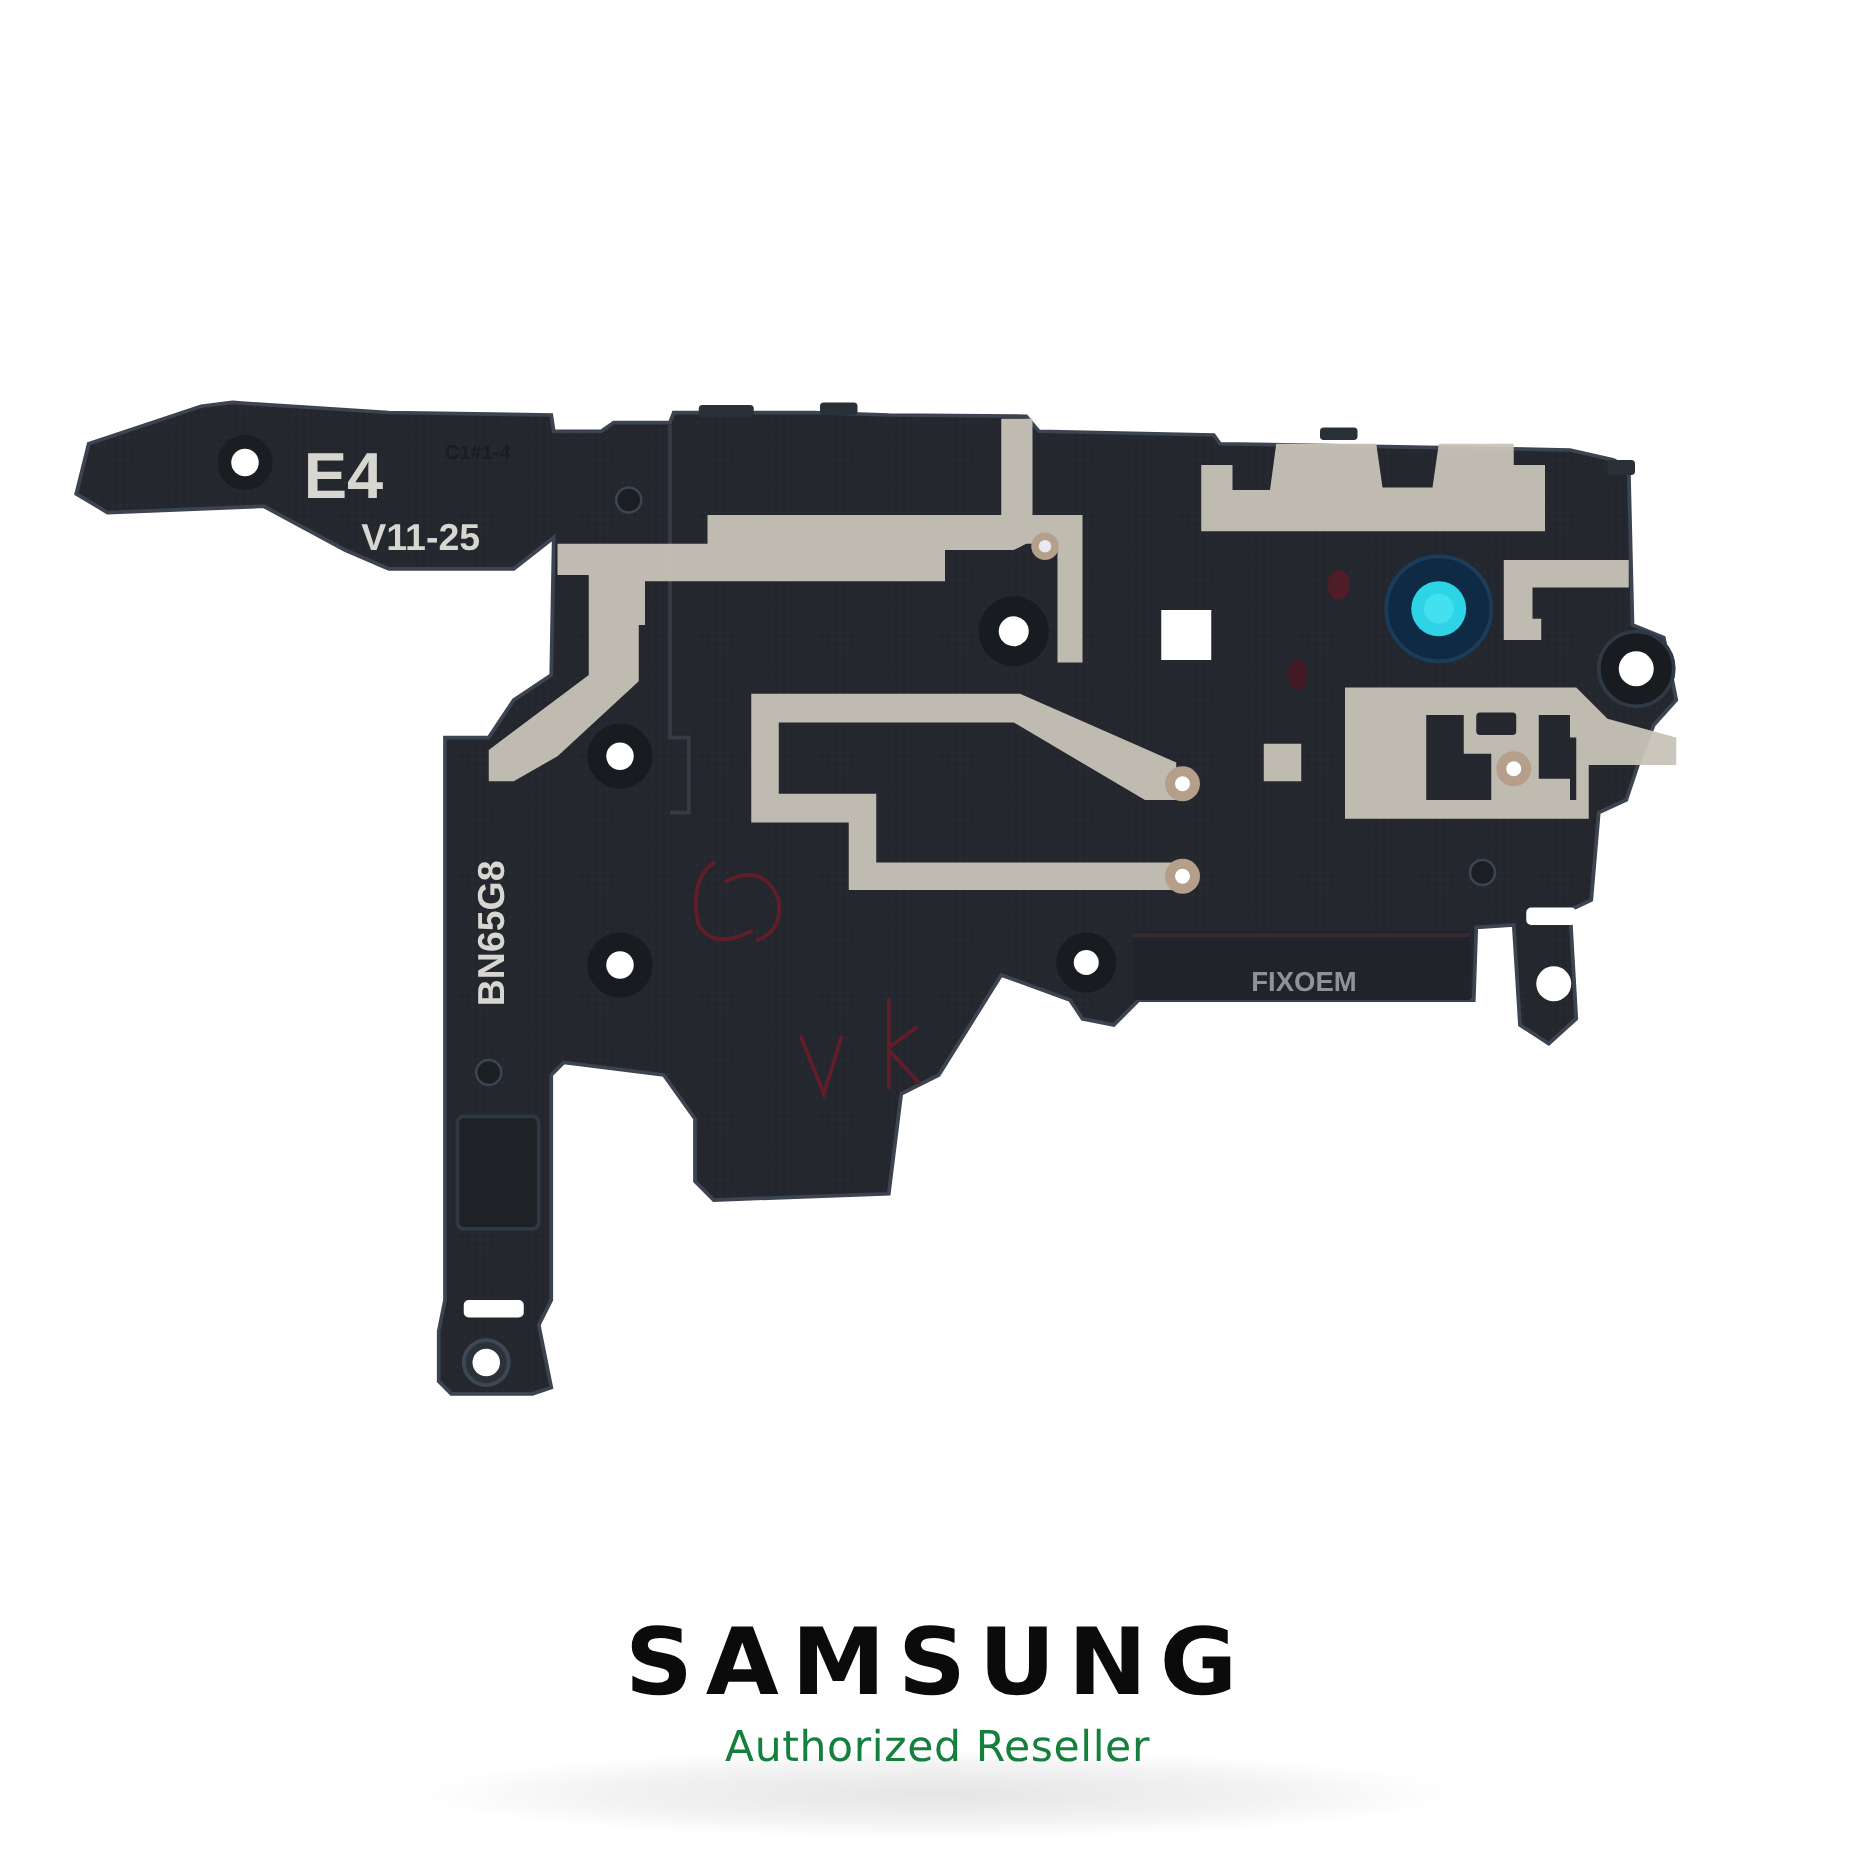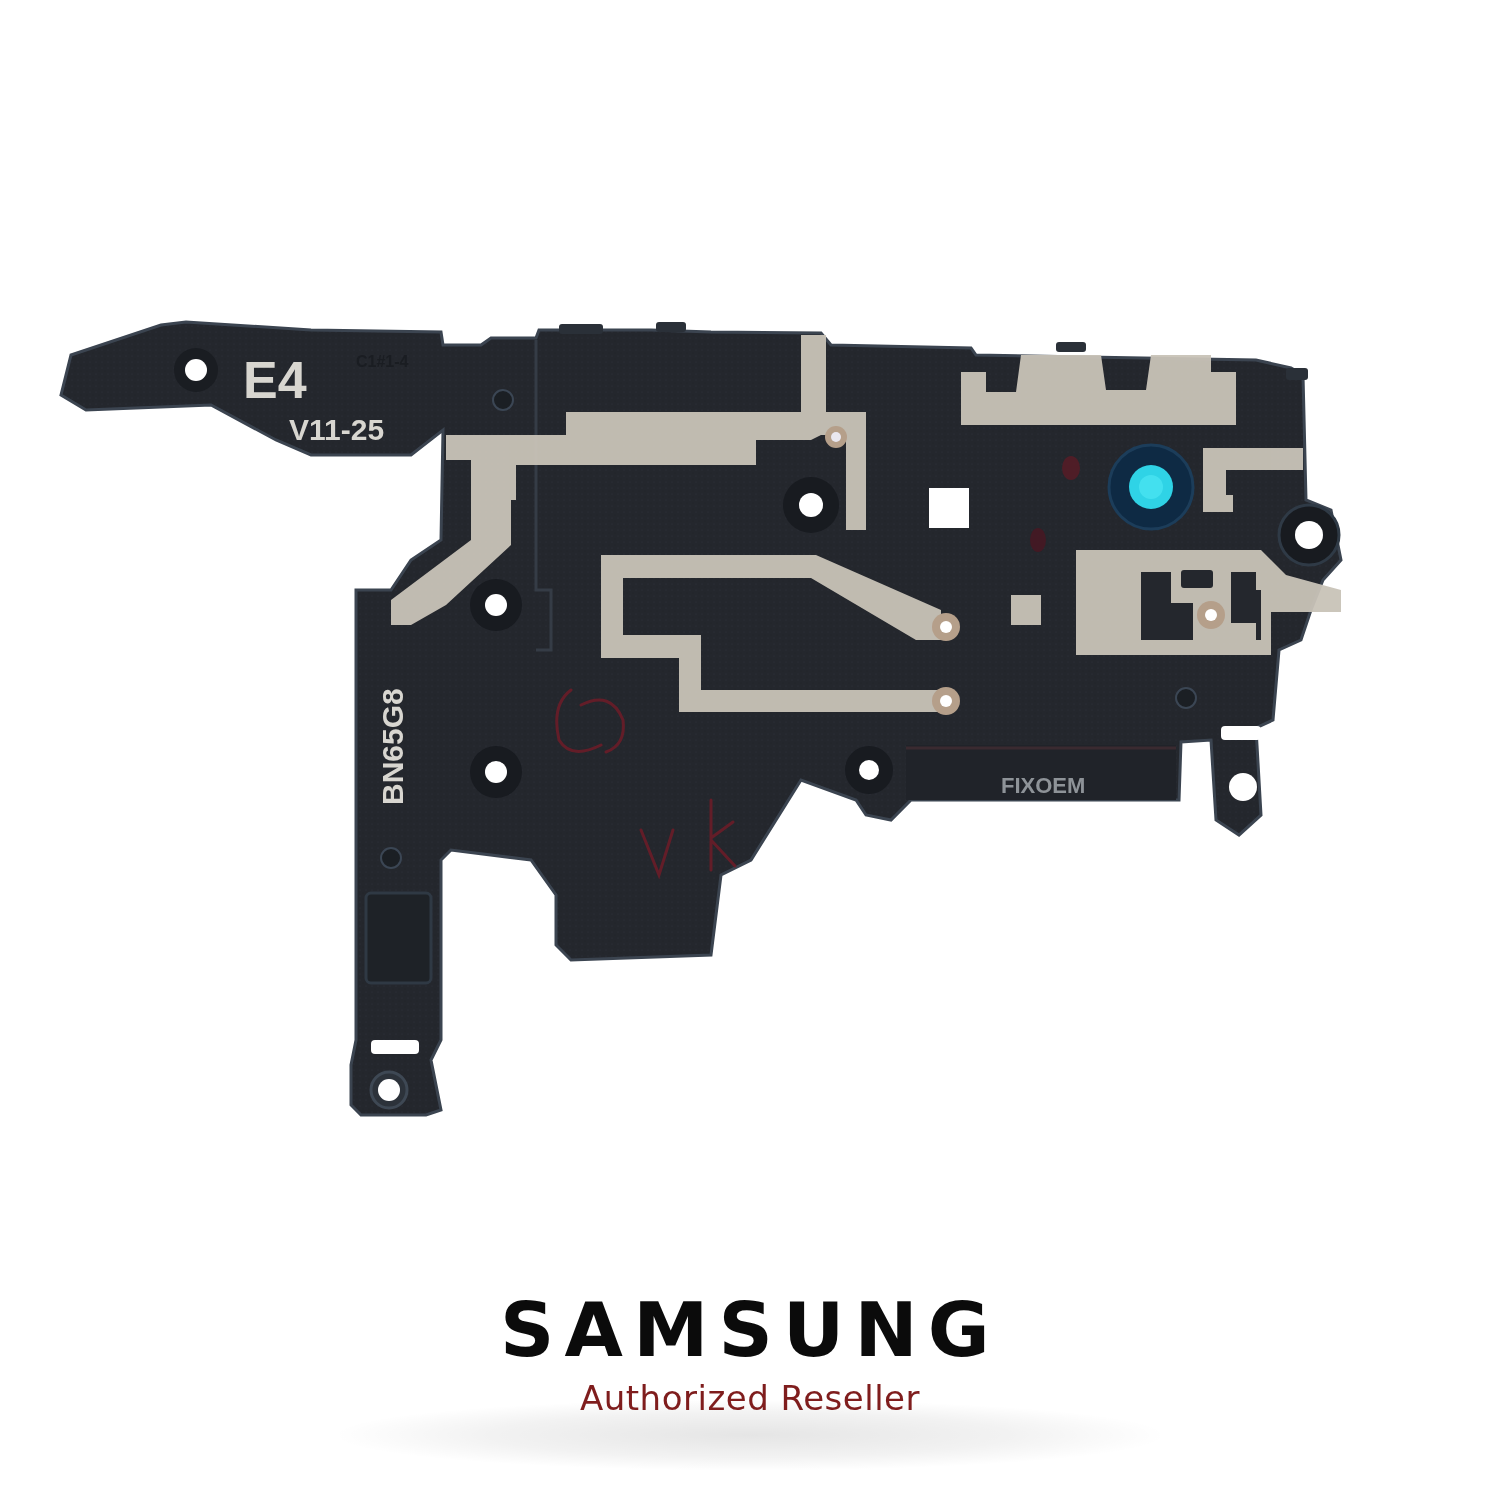--- a/index.html
+++ b/index.html
@@ -5,21 +5,21 @@
   html, body { margin: 0; padding: 0; background: #ffffff; }
   body { width: 1500px; height: 1500px; position: relative; overflow: hidden; font-family: "Liberation Sans", sans-serif; }
   .product { position: absolute; left: 11px; top: 0; width: 1500px; height: 1500px; }
   .svg-text { font-family: "Liberation Sans", sans-serif; font-weight: bold; }
   .badge-shadow { position: absolute; left: 340px; top: 1400px; width: 820px; height: 70px;
     background: radial-gradient(ellipse at center, rgba(0,0,0,0.10) 0%, rgba(0,0,0,0.05) 45%, rgba(0,0,0,0) 72%); }
   .brand { position: absolute; left: 0; width: 1500px; top: 1290px; text-align: center;
     font-family: "DejaVu Sans", sans-serif; font-weight: bold; font-size: 74px; letter-spacing: 10px;
     color: #0b0b0b; transform: scaleX(1.02); line-height: 80px; }
   .tagline { position: absolute; left: 0; width: 1500px; top: 1378px; text-align: center;
-    font-family: "DejaVu Sans", sans-serif; font-size: 34px; color: #7f1d1d; line-height: 40px; letter-spacing: 0.5px; }
+    font-family: "DejaVu Sans", sans-serif; font-size: 34px; color: #15803d; line-height: 40px; letter-spacing: 0.5px; }
 </style>
 </head>
 <body>
 
 <div class="product">
   <svg width="1500" height="1500" viewBox="0 0 1500 1500" xmlns="http://www.w3.org/2000/svg">
     <defs>
       <pattern id="grain" width="6" height="6" patternUnits="userSpaceOnUse">
         <rect width="6" height="6" fill="#24272d"></rect>
         <circle cx="1" cy="2" r="0.6" fill="#2e323a"></circle>

